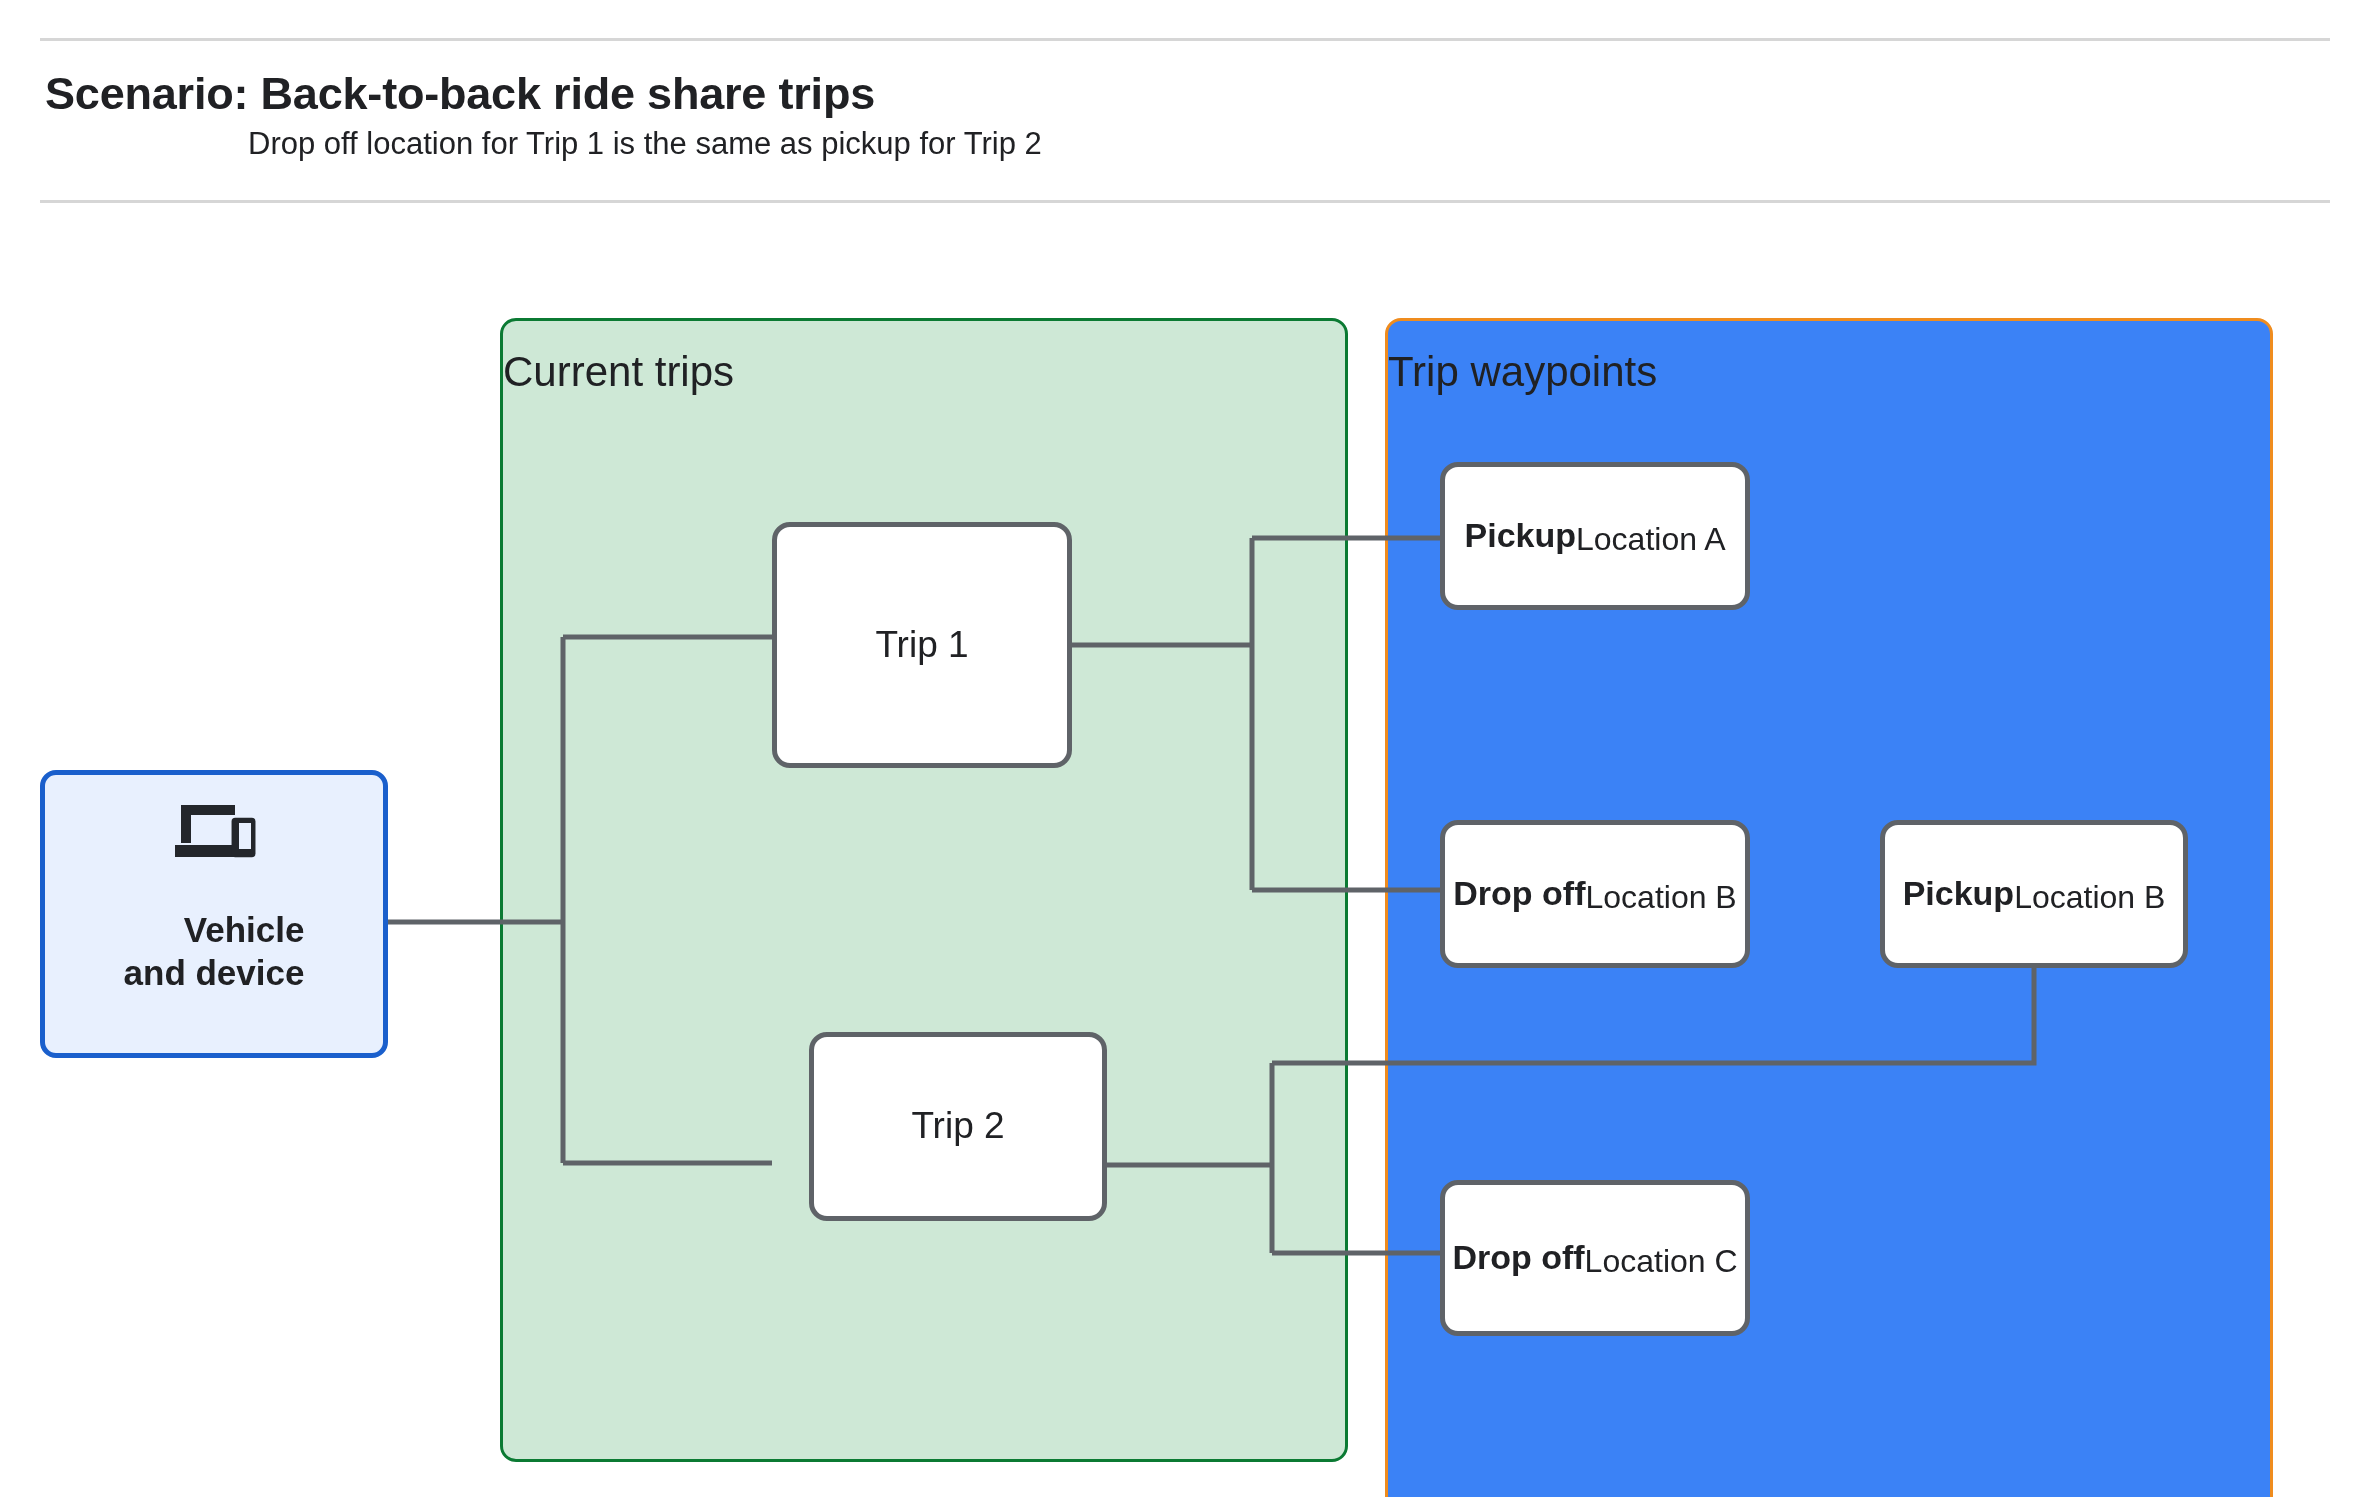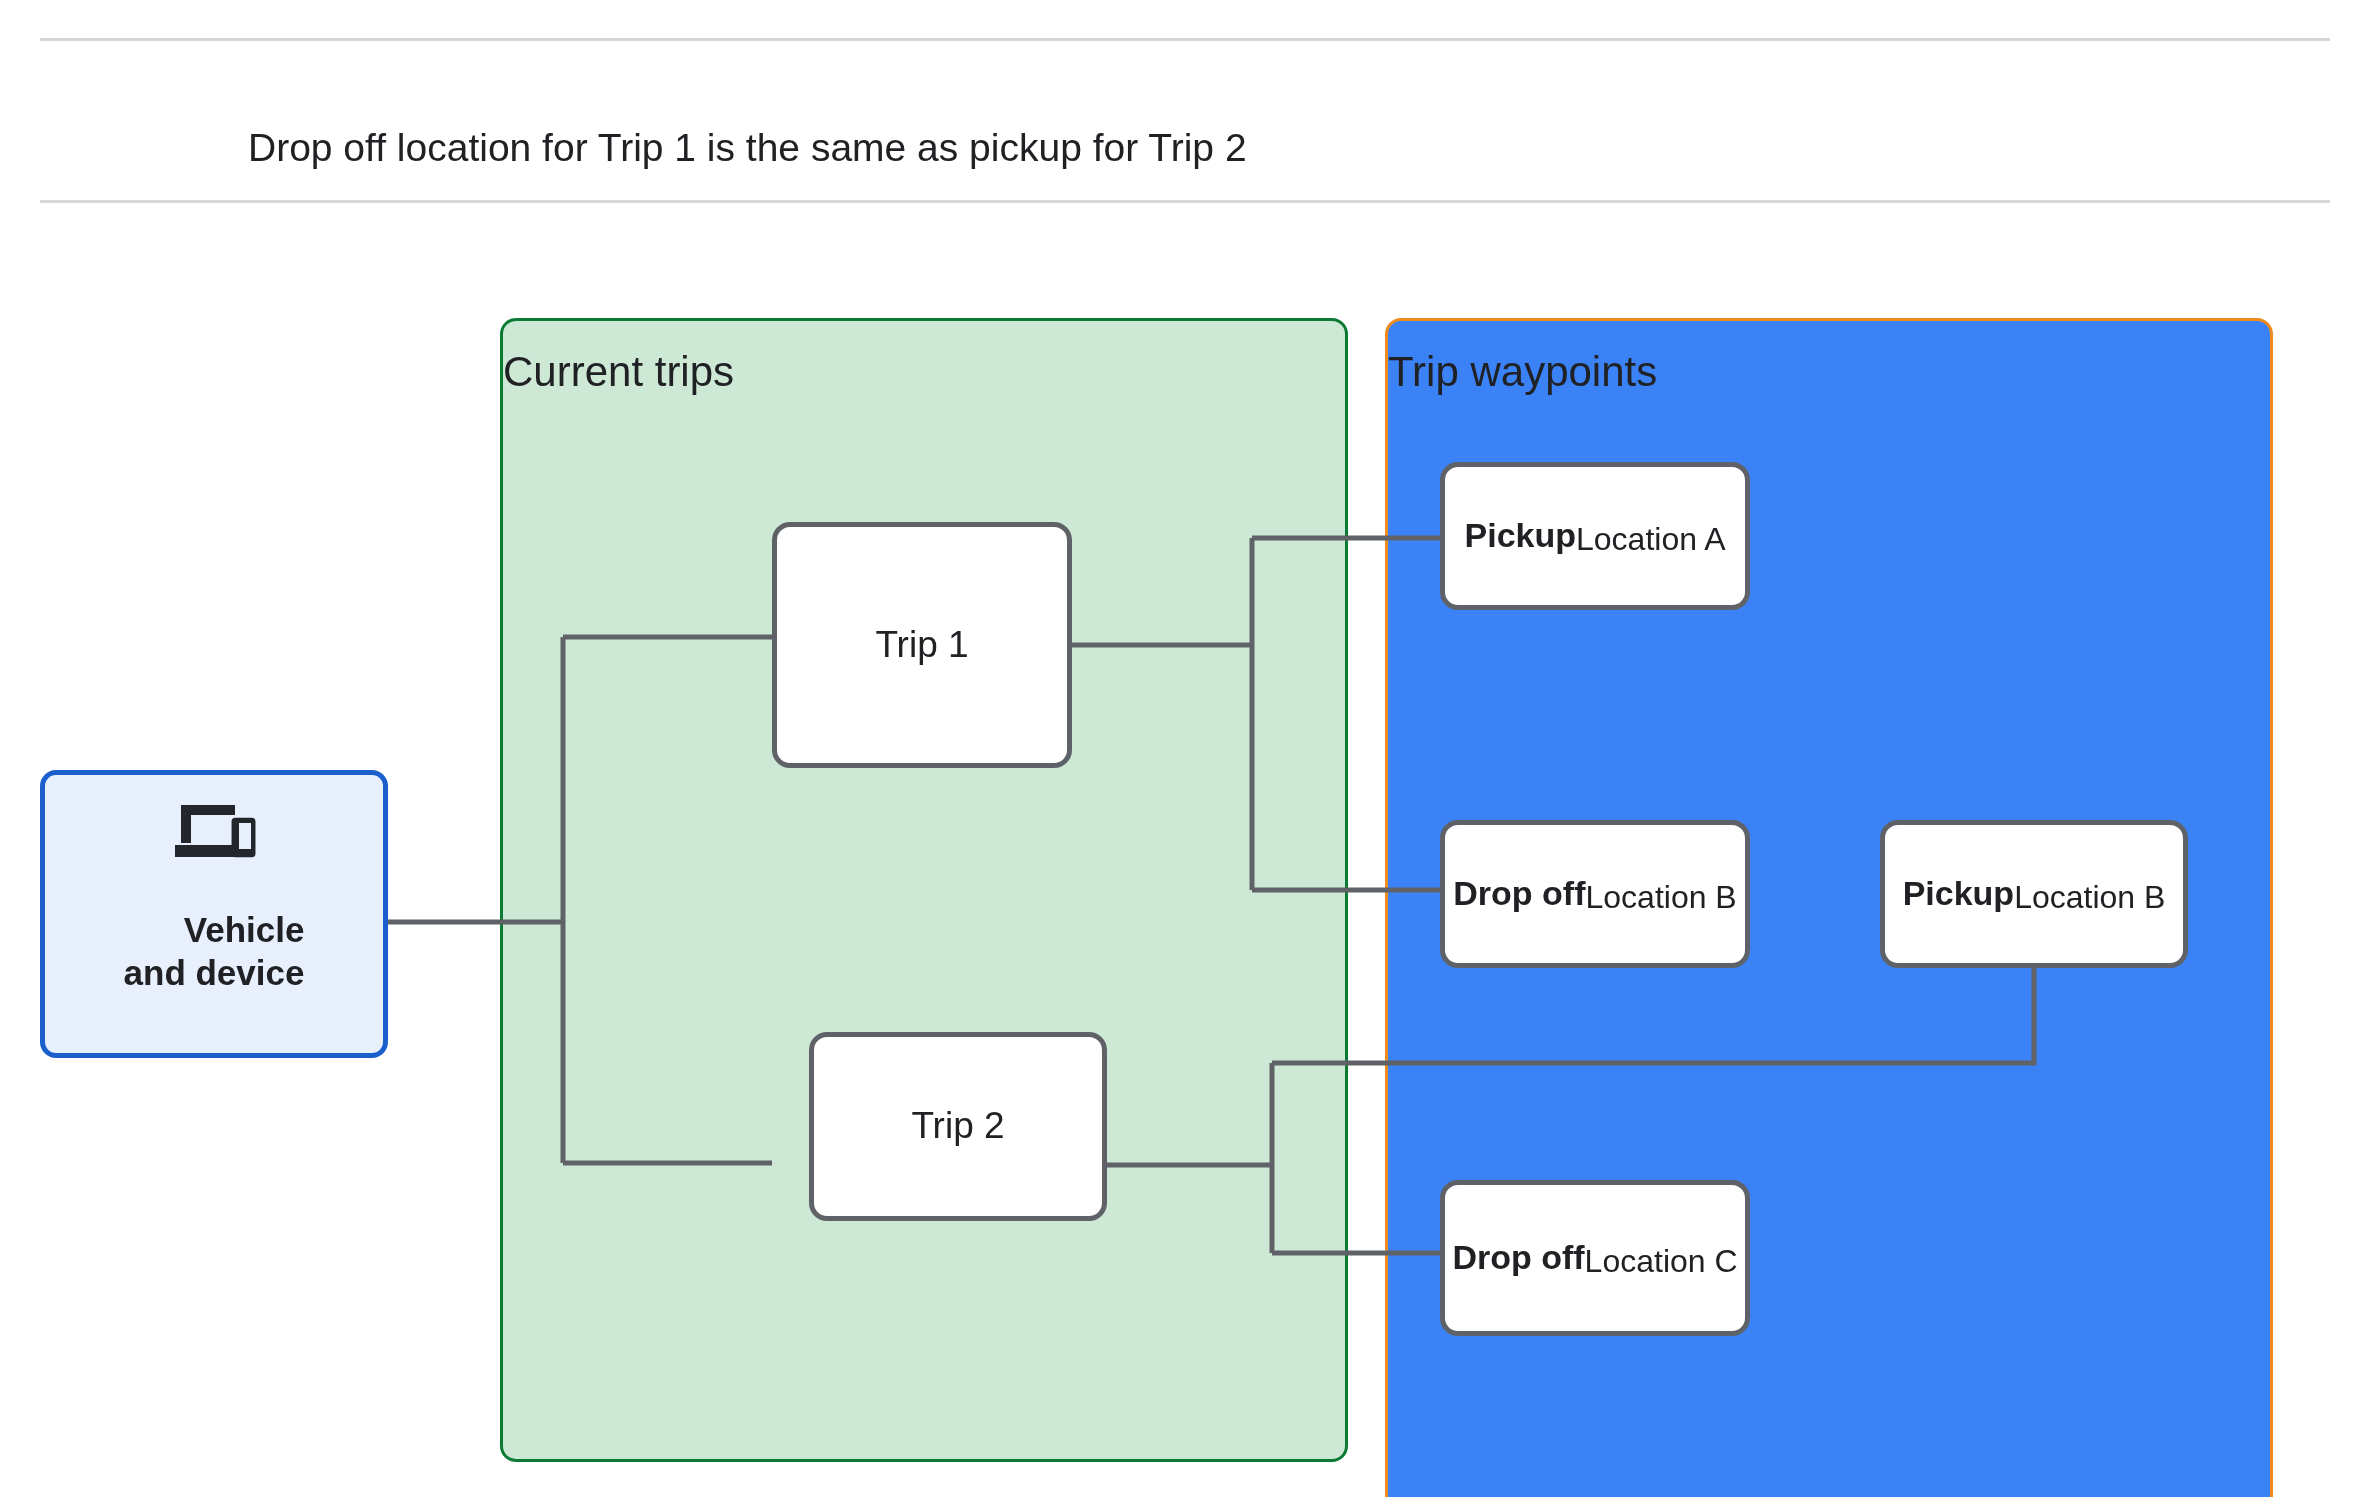--- a/index.html
+++ b/index.html
@@ -30,21 +30,21 @@
     top: 68px;
     font-size: 45px;
     font-weight: 700;
     letter-spacing: -0.2px;
     white-space: nowrap;
   }
   #scenario-subtitle {
     position: absolute;
     left: 248px;
     top: 126px;
-    font-size: 39px;
+    font-size: 31px;
     font-weight: 400;
     white-space: nowrap;
   }
 
   
   .panel {
     position: absolute;
     border-radius: 16px;
   }
   #panel-current-trips {
@@ -143,20 +143,21 @@
     stroke-width: 5;
     stroke-linecap: butt;
     stroke-linejoin: miter;
   }
 </style>
 </head>
 <body>
 
 <div id="header">
   <div class="rule" id="rule-top"></div>
+  <div id="scenario-title">Scenario: Back-to-back ride share trips</div>
   <div id="scenario-subtitle">Drop off  location for Trip 1 is the same as pickup for Trip 2</div>
   <div class="rule" id="rule-bottom"></div>
 </div>
 
 <div class="panel" id="panel-current-trips">
   <div class="panel-title">Current trips</div>
 </div>
 
 <div class="panel" id="panel-trip-waypoints">
   <div class="panel-title">Trip waypoints</div>

